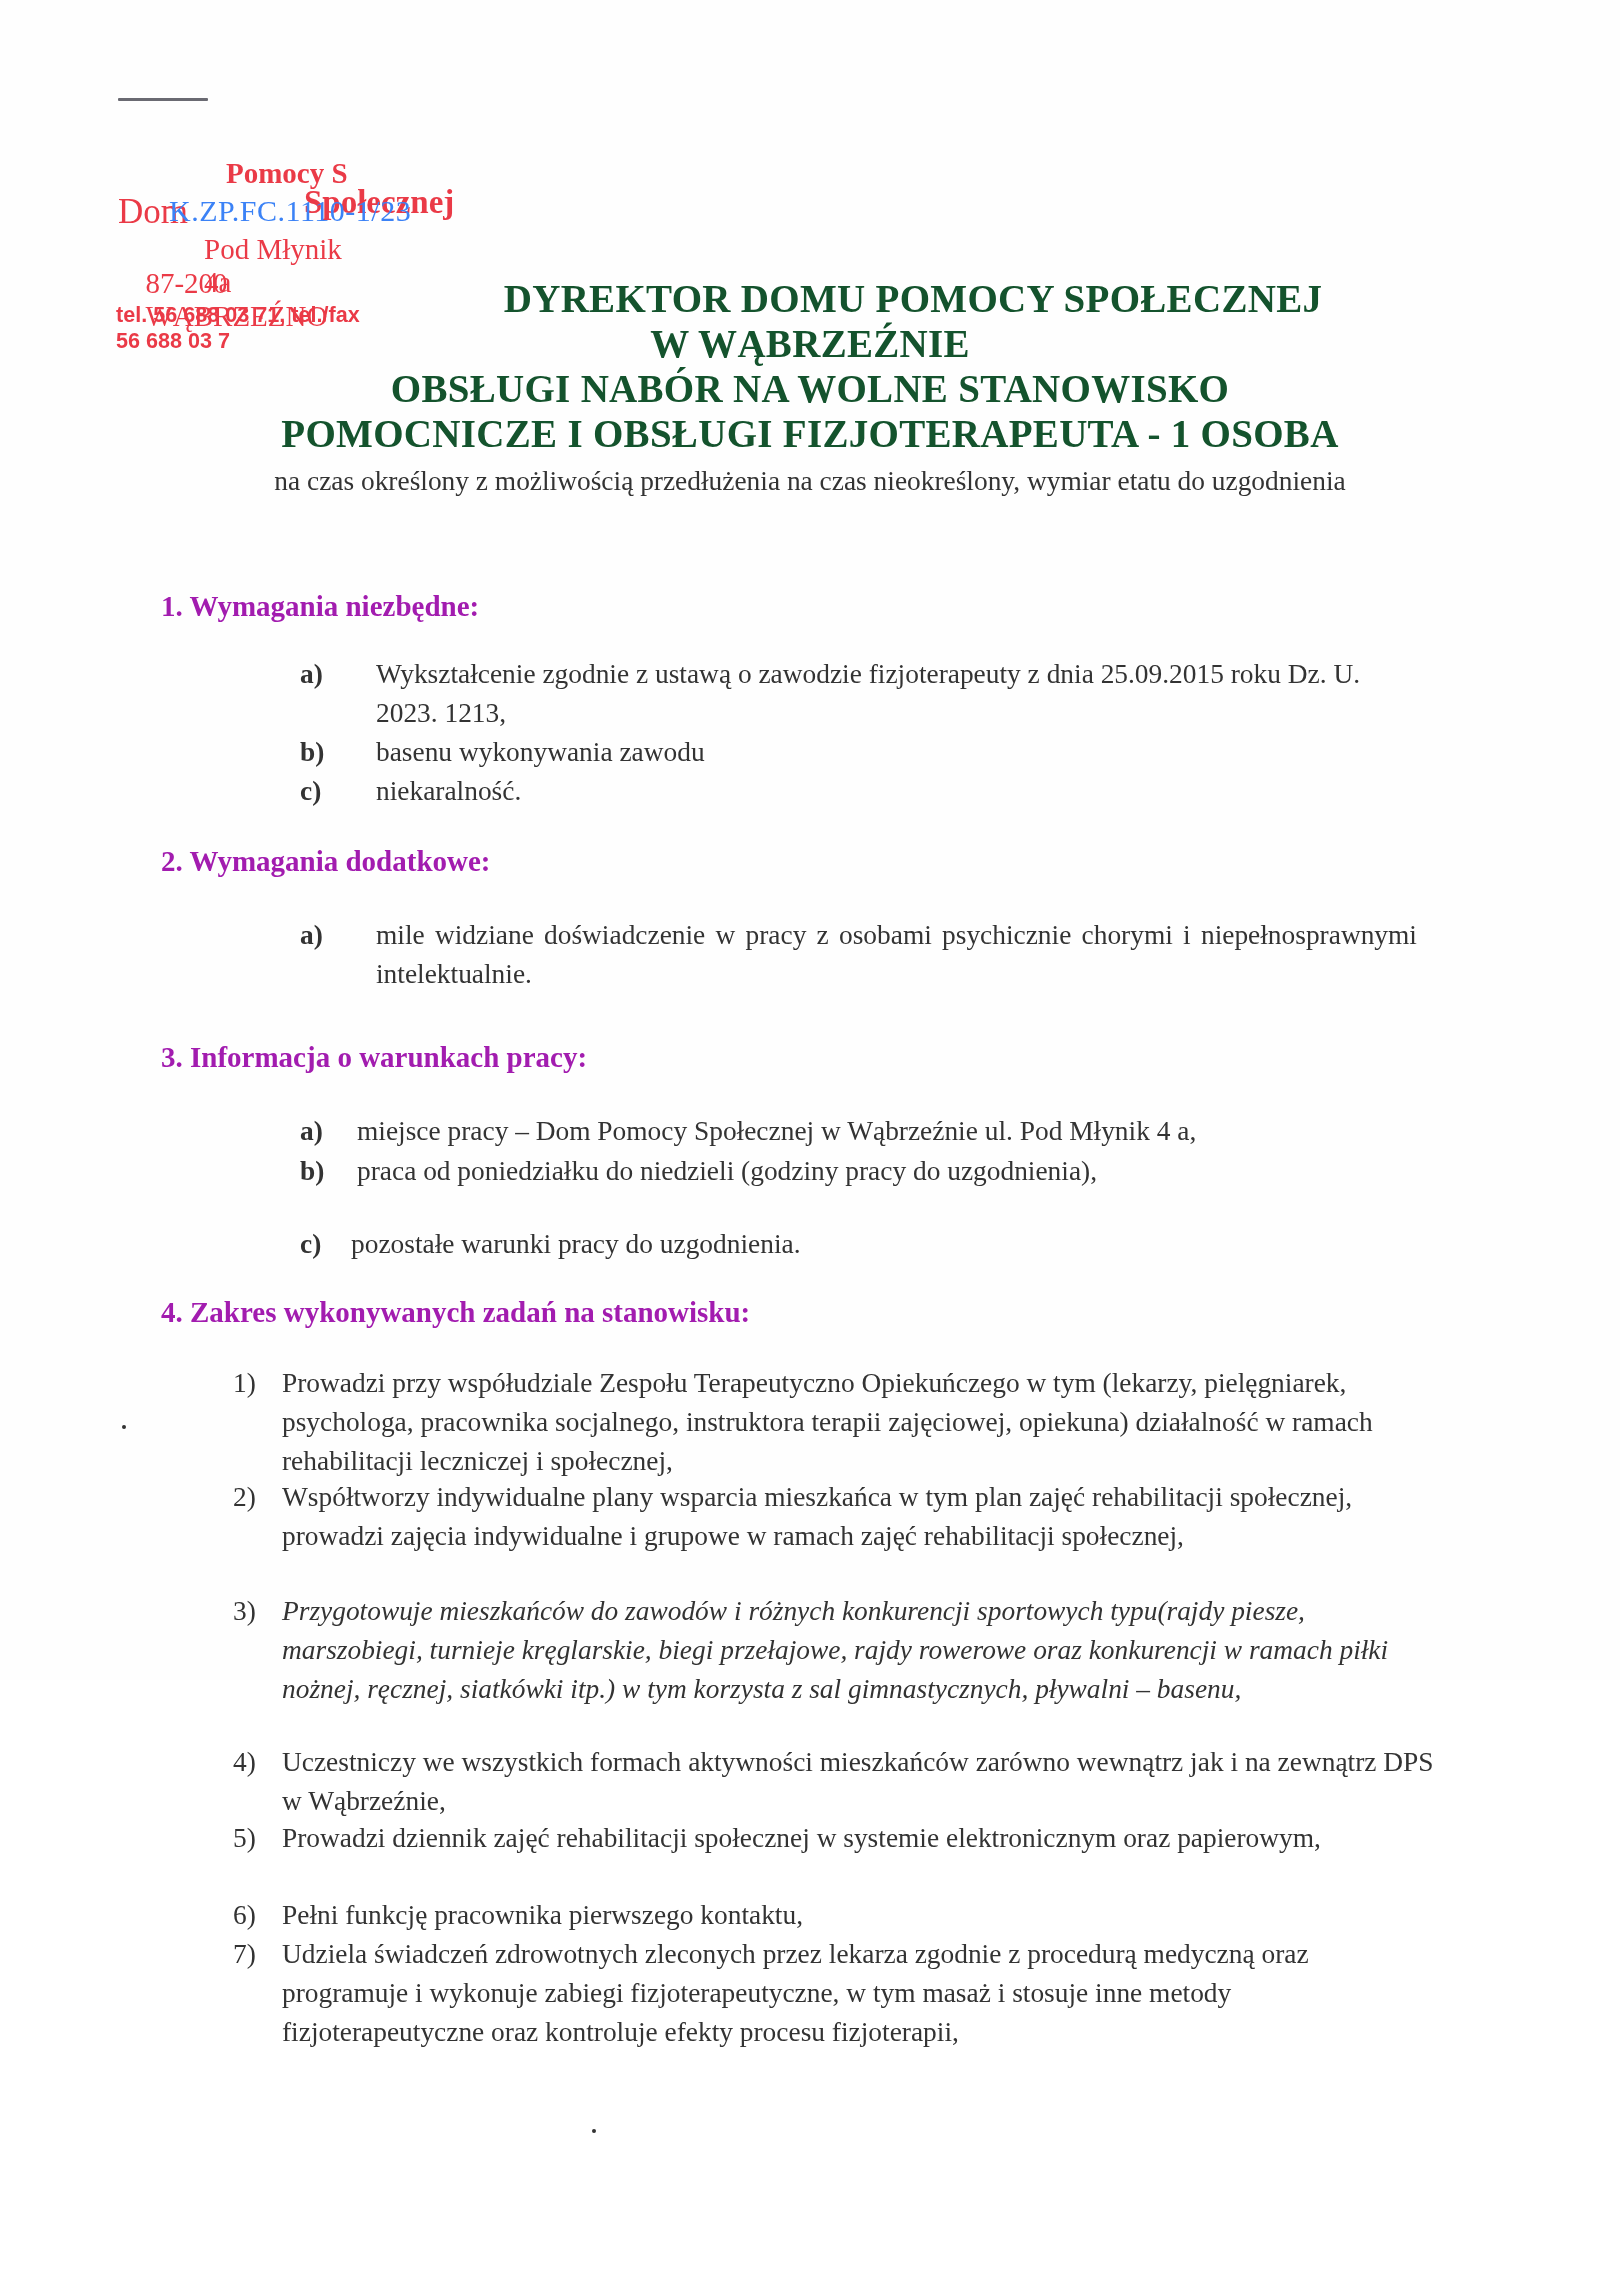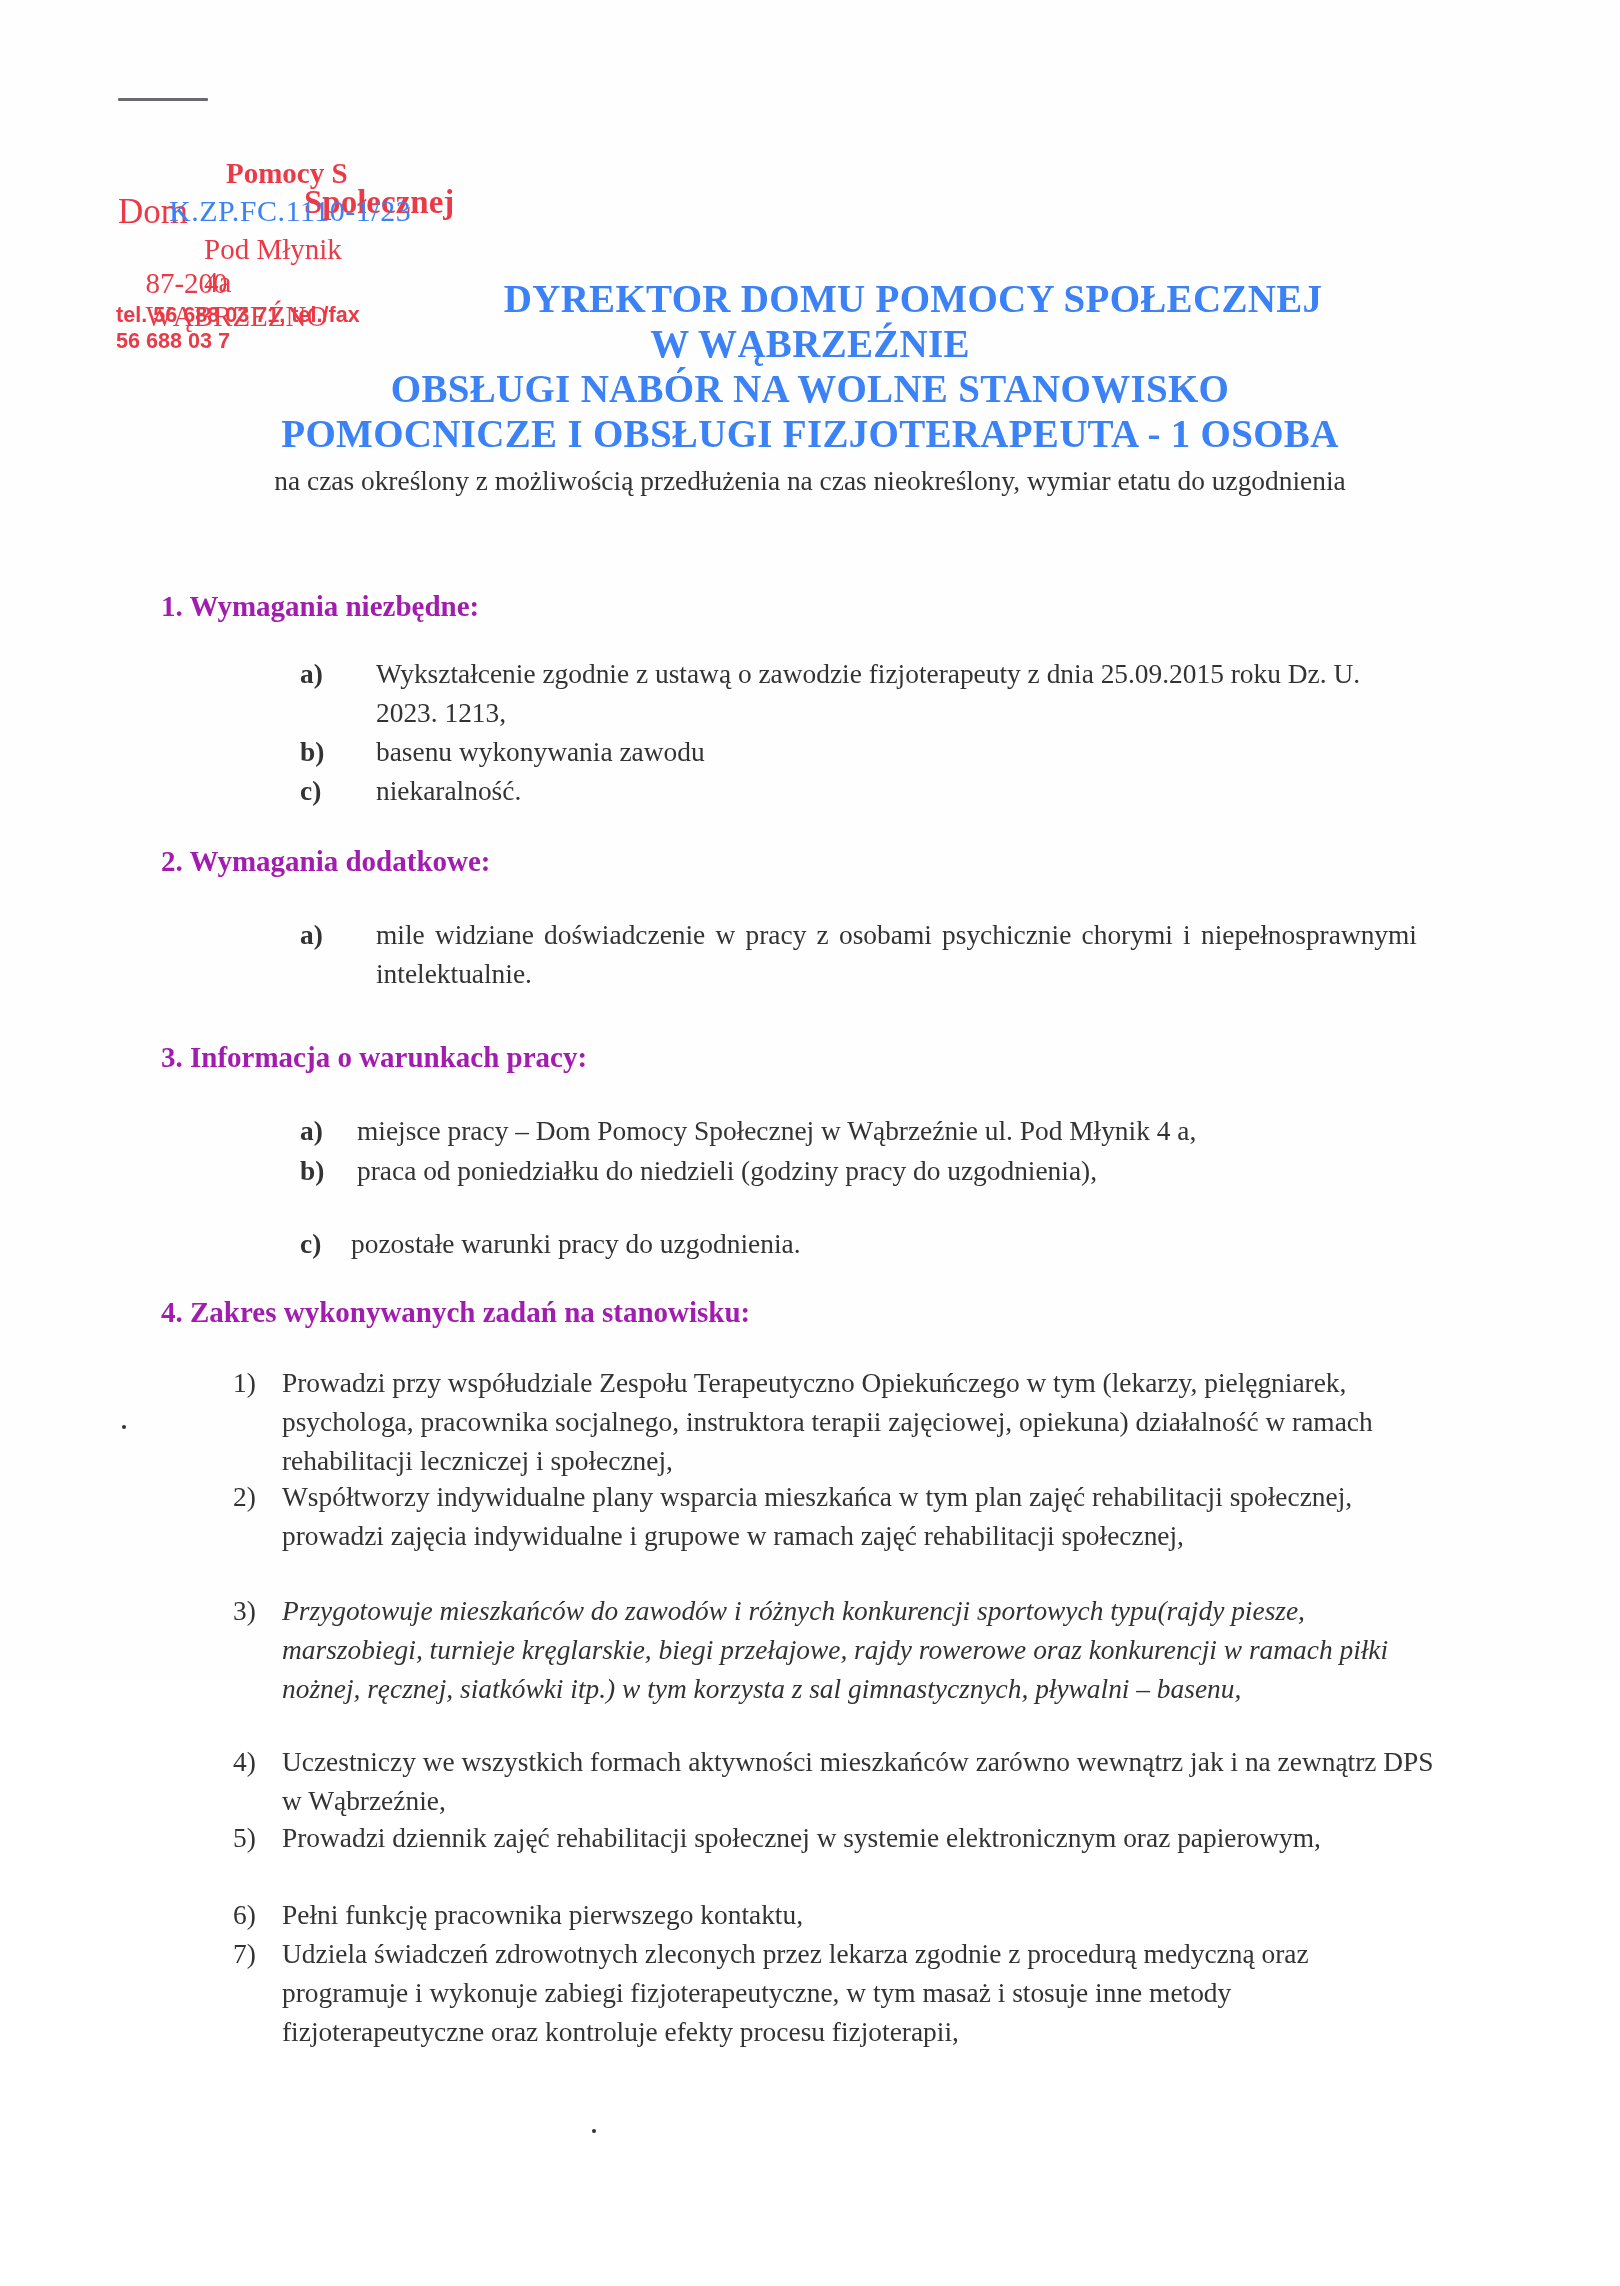--- a/index.html
+++ b/index.html
@@ -53,21 +53,21 @@
     .title-block {
       position: absolute;
       left: 0; top: 276px;
       width: 1620px;
       text-align: center;
     }
     .title-line {
       font-weight: bold;
       font-size: 39px;
       line-height: 45px;
-      color: #3b82f6;
+      color: #14532d;
       letter-spacing: 0.3px;
     }
     .title-line.first { padding-left: 206px; }
     .subtitle {
       font-size: 27.4px;
       line-height: 39px;
       margin-top: 5.9px;
       padding: 0 225px 0 225px;
       color: #333;
     }

